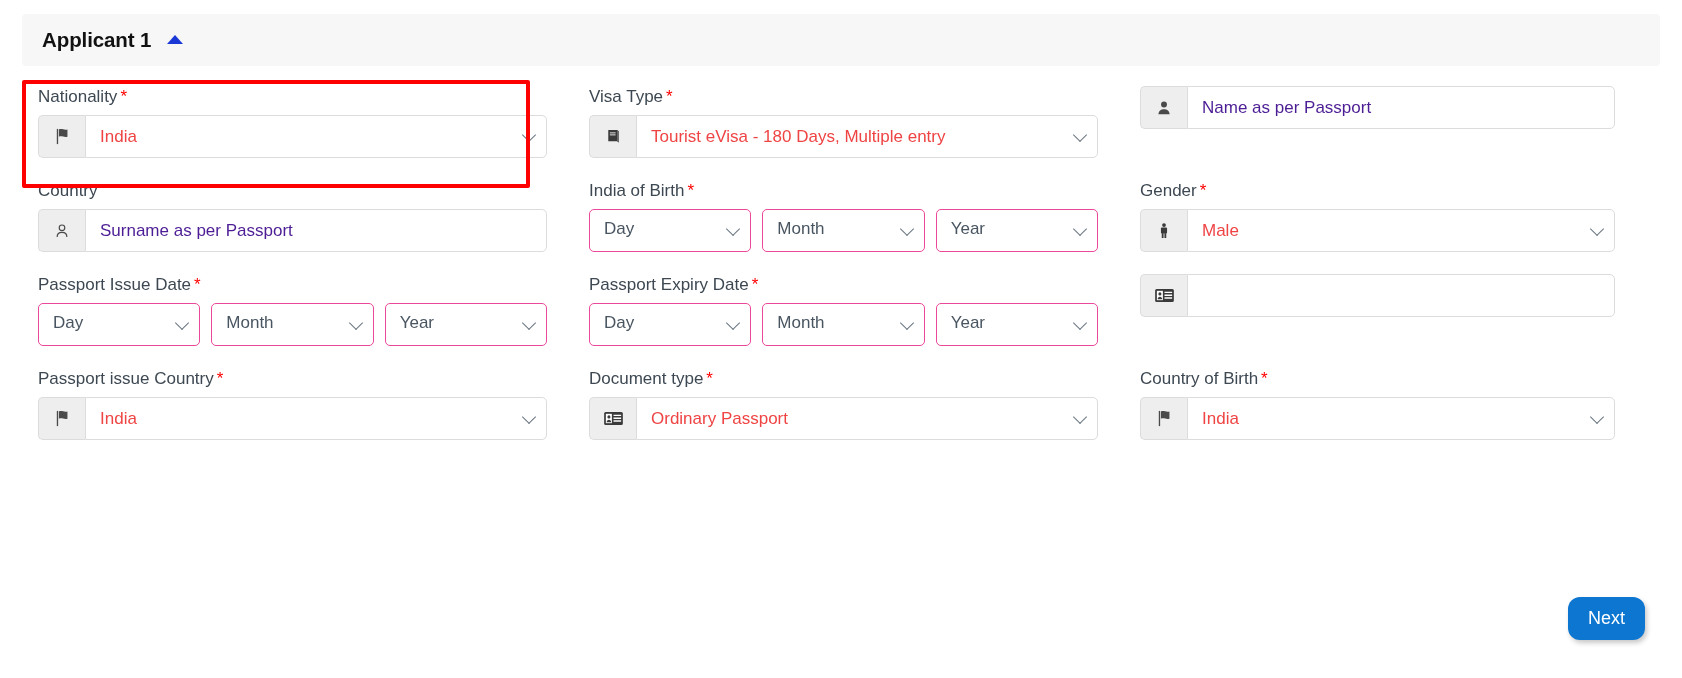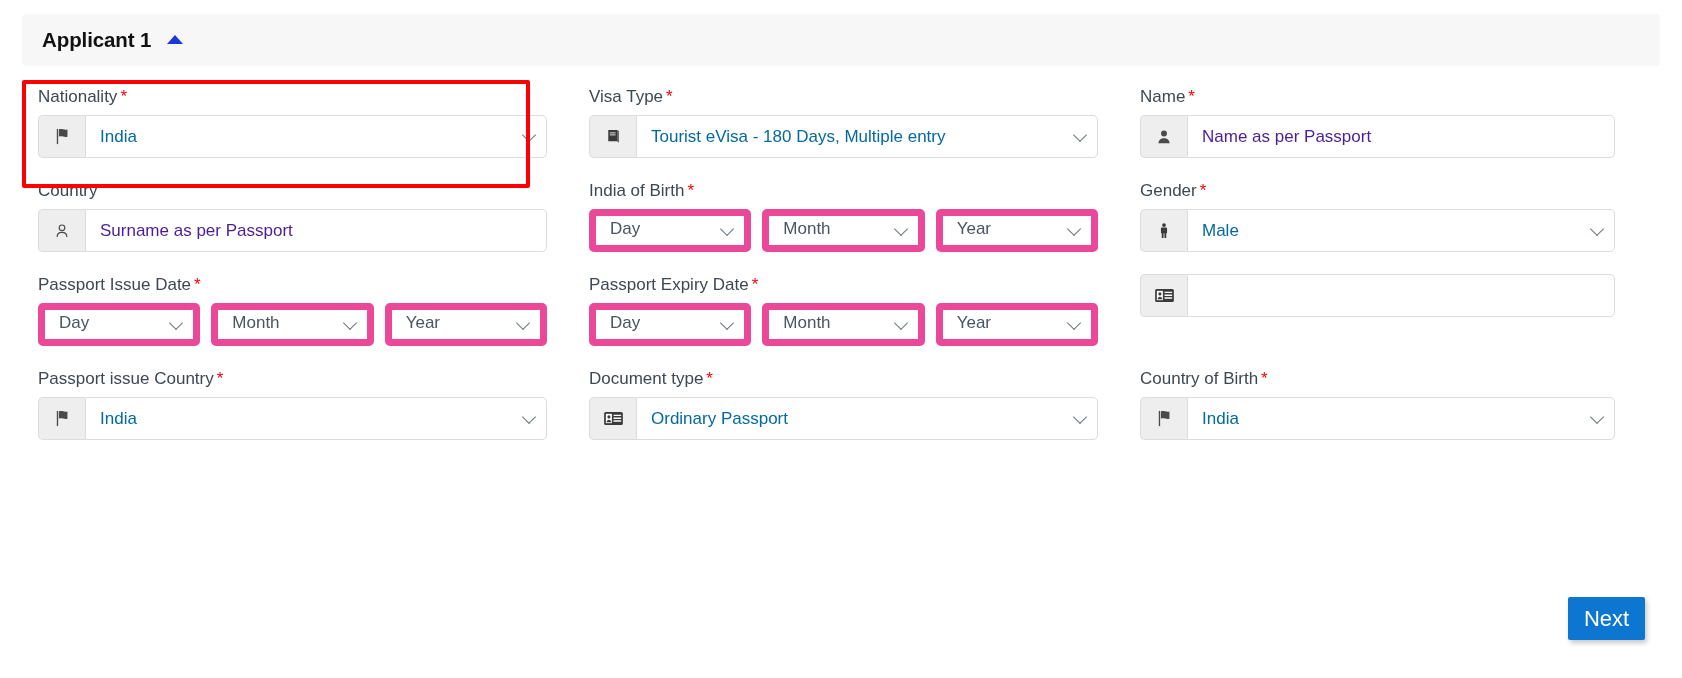--- a/index.html
+++ b/index.html
@@ -102,34 +102,34 @@
 
   .ctrl {
     flex: 1 1 auto;
     border: 1px solid #dcdcdc;
     border-radius: 0 5px 5px 0;
     background: #ffffff;
     display: flex;
     align-items: center;
     padding: 0 14px;
     font-size: 17px;
-    color: #0369a1;
+    color: #ef4444;
     position: relative;
     min-width: 0;
     overflow: hidden;
     white-space: nowrap;
   }
   .ctrl.placeholder { color: #4c1d95; }
   .ctrl.empty { color: #495561; }
   .ctrl.select { padding-right: 34px; cursor: pointer; }
 
   
   .select-std {
     height: 43px;
-    border: 7px solid #ec4899;
+    border: 1px solid #ec4899;
     border-radius: 5px;
     background: #ffffff;
     display: flex;
     align-items: center;
     padding: 0 30px 4px 14px;
     font-size: 17px;
     color: #495561;
     position: relative;
     cursor: pointer;
     white-space: nowrap;
@@ -170,22 +170,22 @@
   
   .next-btn {
     position: absolute;
     left: 1568px;
     top: 597px;
     width: 77px;
     height: 43px;
     background: #0d76d1;
     color: #ffffff;
     border: none;
-    border-radius: 2px;
-    font-size: 22px;
+    border-radius: 12px;
+    font-size: 18px;
     font-family: "Liberation Sans", sans-serif;
     cursor: pointer;
     box-shadow: 2px 3px 5px rgba(0,0,0,0.22);
     display: flex;
     align-items: center;
     justify-content: center;
   }
 </style>
 </head>
 <body>
@@ -239,23 +239,20 @@
             <div class="ctrl select">
               <span>Tourist eVisa - 180 Days, Multiple entry</span>
               <span class="chev"></span>
             </div>
           </div>
         </div>
       </div>
 
       <div class="col c3">
         <div class="field">
-          <div class="field-label">
-            <span>Name</span><span class="req">*</span>
-          </div>
           <div class="input-group">
             <div class="addon">
               <svg width="18" height="18" viewBox="0 0 20 20">
                   <circle cx="10" cy="6.2" r="3.3" fill="#4a4a4a"></circle>
                   <path d="M3.8 17c0-3.6 2.8-5.6 6.2-5.6s6.2 2 6.2 5.6z" fill="#4a4a4a"></path>
                 </svg>
             </div>
             <div class="ctrl placeholder">
               <span>Name as per Passport</span>
             </div>

